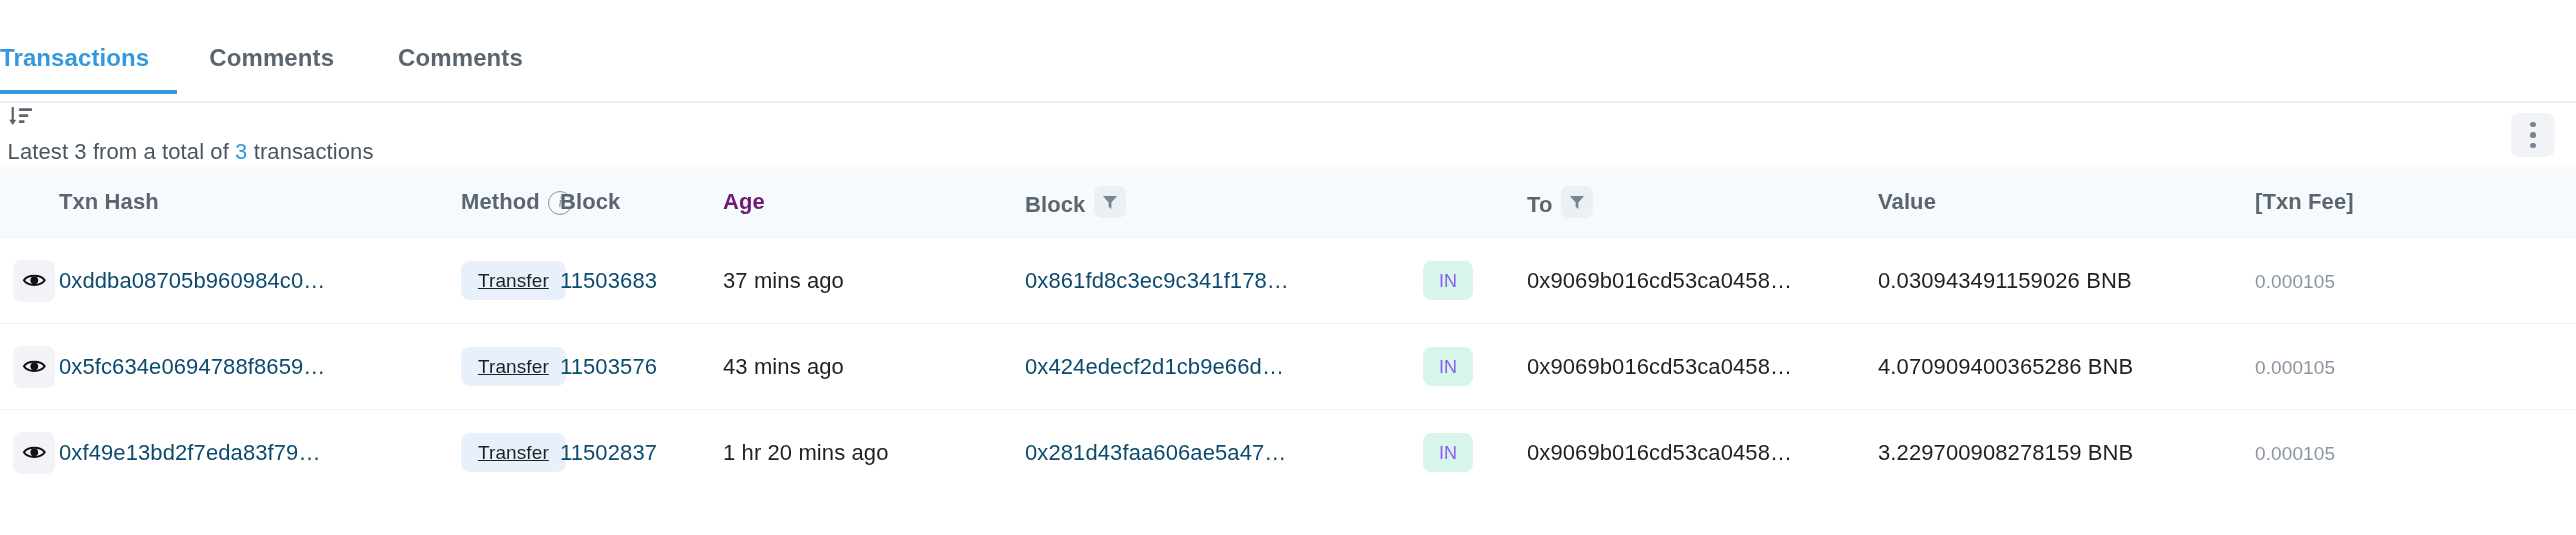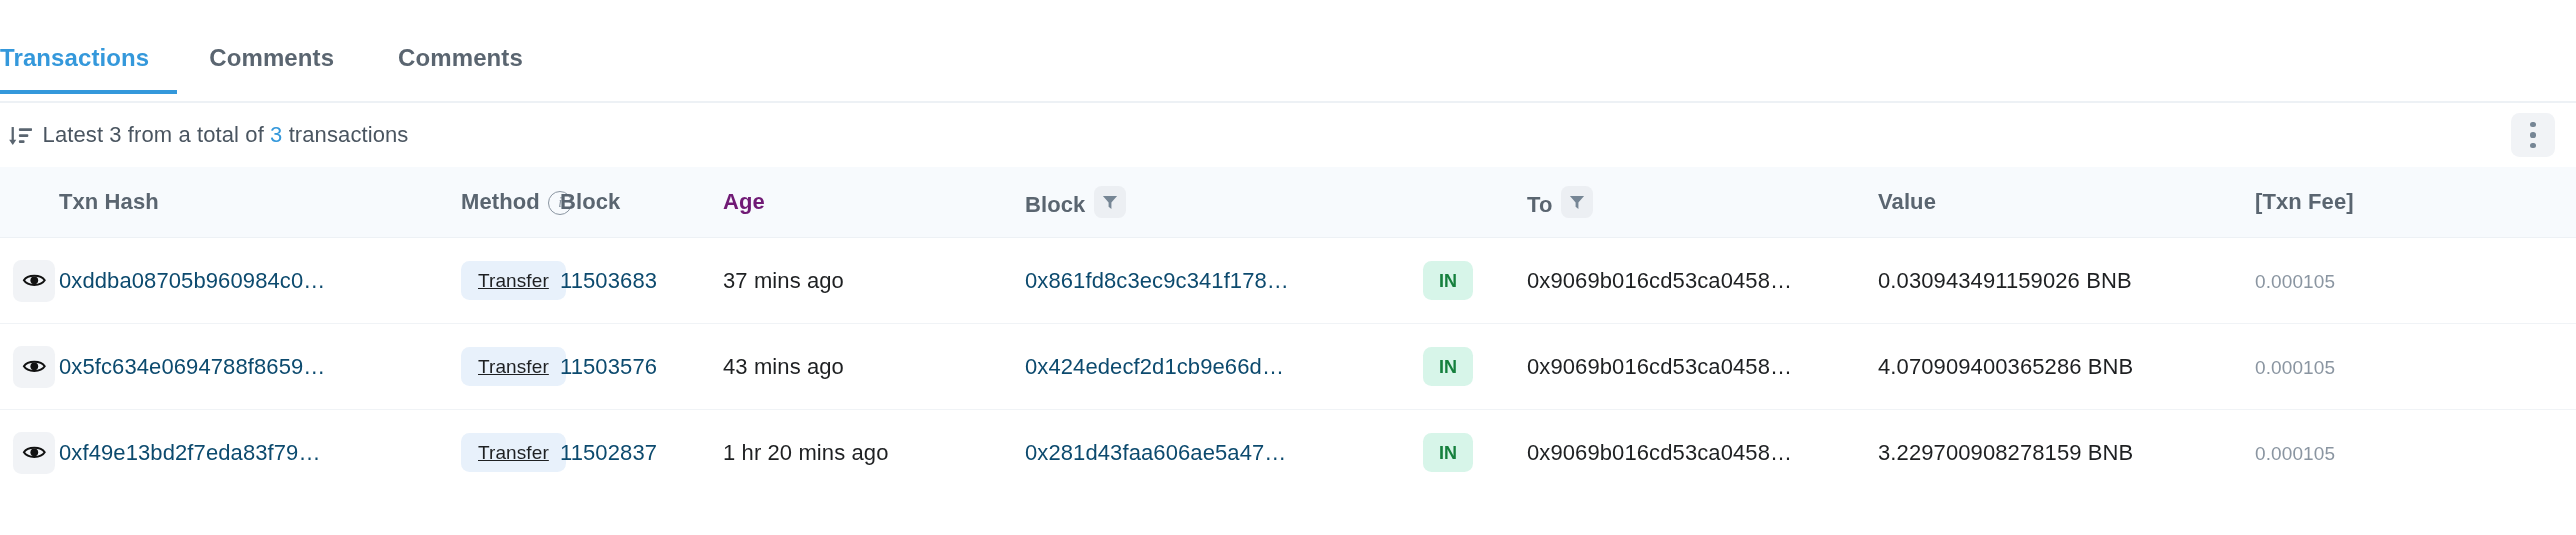--- a/index.html
+++ b/index.html
@@ -67,22 +67,23 @@
   .toolbar {
     position: relative;
     height: 64px;
     display: flex;
     align-items: center;
     padding: 0 21px 0 7.6px;
     box-sizing: border-box;
   }
   .toolbar-left {
     display: flex;
-    align-items: flex-end;
+    align-items: flex-start;
     gap: 10.4px;
+    flex-direction: column;
   }
   .sort-icon {
     display: block;
     width: 24.6px;
     height: 23px;
     flex: none;
   }
   .toolbar-text {
     font-size: 22px;
     color: #5a6570;
@@ -233,23 +234,23 @@
     padding: 10.4px 17px;
     line-height: 1;
     min-width: 57px;
     text-align: center;
     cursor: default;
     text-decoration: underline;
   }
   .badge-dir {
     display: inline-block;
     background: #d7f5e9;
-    color: #15803d;
+    color: #8b5cf6;
     font-size: 18px;
-    font-weight: bold;
+    font-weight: normal;
     border-radius: 8.5px;
     padding: 10.4px 16px;
     line-height: 1;
     text-align: center;
   }
   .fee {
     font-size: 19px;
     color: #8a95a1;
   }
   .muted-dark { color: #1e2022; }

